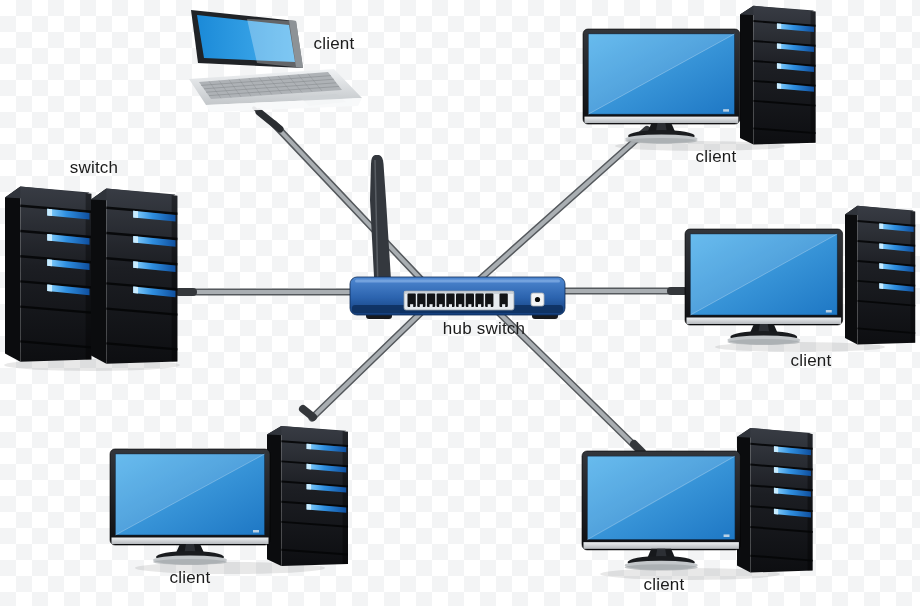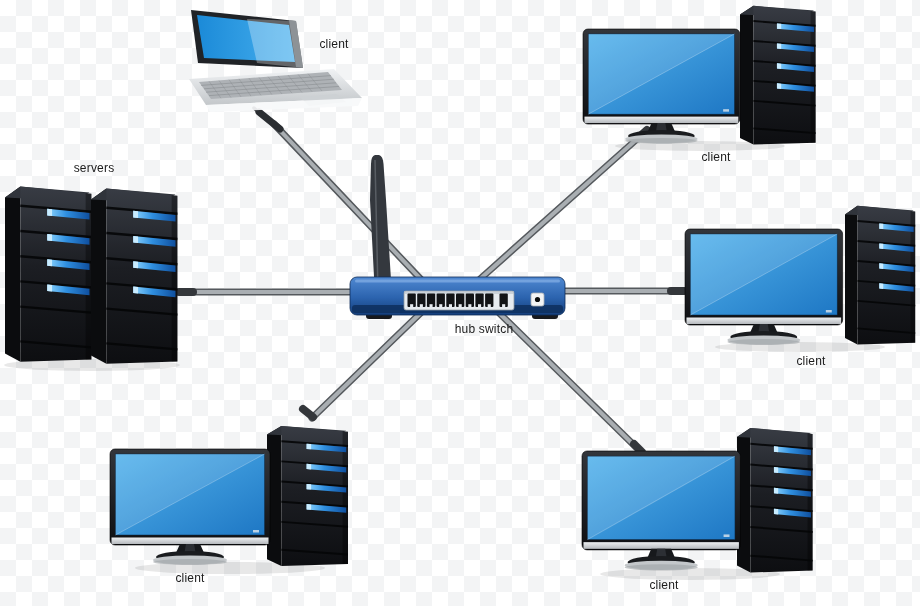--- a/index.html
+++ b/index.html
@@ -9,21 +9,21 @@
     background-image:
       linear-gradient(45deg,#f3f4f5 25%,transparent 25%,transparent 75%,#f3f4f5 75%),
       linear-gradient(45deg,#f3f4f5 25%,transparent 25%,transparent 75%,#f3f4f5 75%);
     background-position:0 0,16px 16px;
     background-size:32px 32px;
     font-family:"Liberation Sans",sans-serif;
   }
   .stage svg{position:absolute;left:0;top:0;}
   .dlabel{
     position:absolute;transform:translateX(-50%);
-    font-size:12px;line-height:20px;color:#1b1b1b;letter-spacing:.2px;
+    font-size:17px;line-height:20px;color:#1b1b1b;letter-spacing:.2px;
     white-space:nowrap;user-select:none;
   }
   .l-laptop{left:334px;top:34px;}
   .l-servers{left:94px;top:158px;}
   .l-client-tr{left:716px;top:147px;}
   .l-hub{left:484px;top:319px;}
   .l-client-r{left:811px;top:351px;}
   .l-client-bl{left:190px;top:568px;}
   .l-client-br{left:664px;top:575px;}
 </style>
@@ -230,19 +230,19 @@
           <rect x="478.0" y="304.2" width="3.1" height="2.8"></rect>
       <rect x="487.7" y="304.2" width="3.1" height="2.8"></rect>
           <rect x="502.1" y="304.2" width="3.1" height="2.8"></rect>
     </g>
     <rect x="531" y="293" width="13" height="13" rx="2" fill="#f3f4f5" stroke="#aab0b5" stroke-width="0.8"></rect>
     <circle cx="537.5" cy="299.5" r="2.6" fill="#0b0c0d"></circle>
   </g>
 </svg>
 
   <div class="dlabel l-laptop">client</div>
-  <div class="dlabel l-servers">servers</div>
+  <div class="dlabel l-servers">switch</div>
   <div class="dlabel l-client-tr">client</div>
   <div class="dlabel l-hub">hub switch</div>
   <div class="dlabel l-client-r">client</div>
   <div class="dlabel l-client-bl">client</div>
   <div class="dlabel l-client-br">client</div>
 </div>
 
 </body></html>

